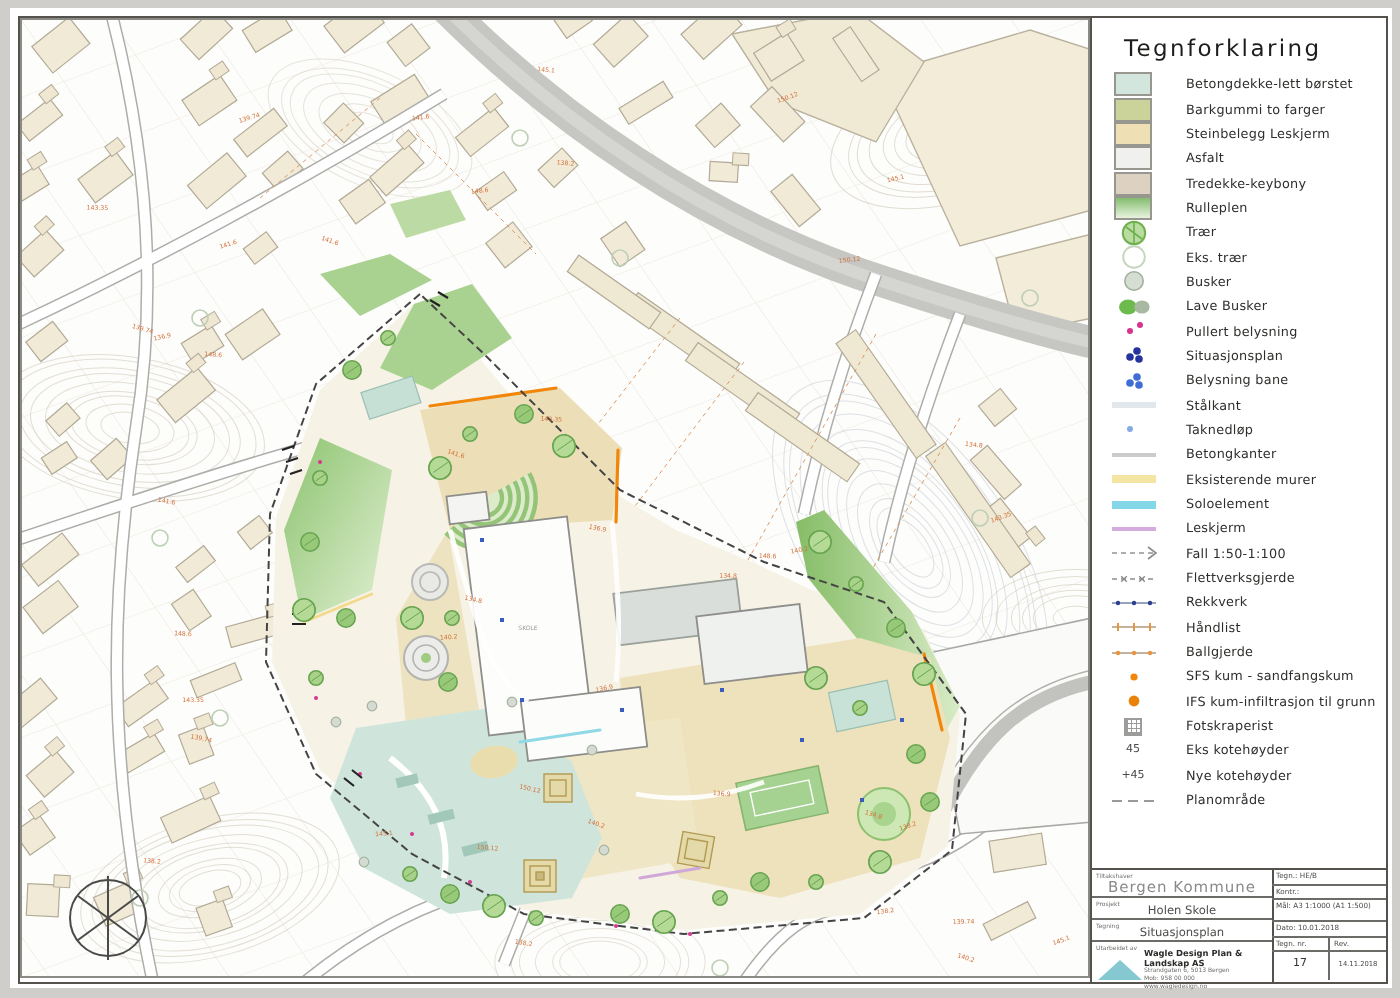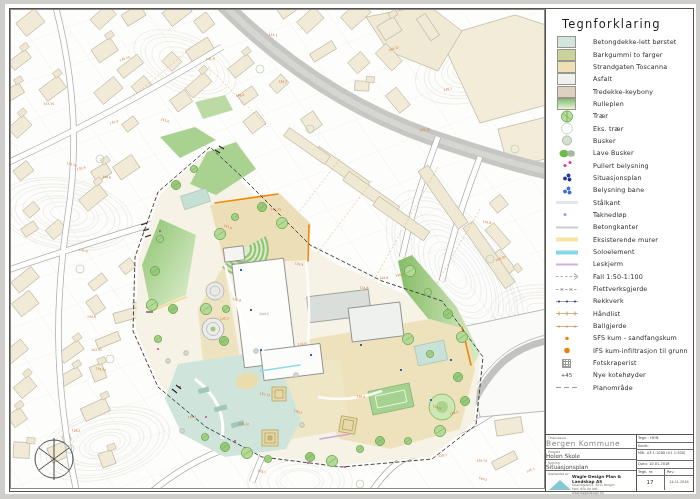--- a/index.html
+++ b/index.html
@@ -19,21 +19,21 @@
   .gridic{width:7px;height:7px;border:.5px solid #9c9c9a;
     background-image:repeating-linear-gradient(0deg,#9c9c9a 0 .8px,transparent .8px 2.4px),
                      repeating-linear-gradient(90deg,#9c9c9a 0 .8px,transparent .8px 2.4px);}
   .txtic{font-size:5.5px;color:#4a4a48;}
   
   .tblock{position:absolute;left:0;right:0;bottom:0;height:56px;border-top:1px solid #55524e;background:#fff;}
   .tb-left{position:absolute;left:0;top:0;bottom:0;width:90px;border-right:1px solid #55524e;}
   .tb-right{position:absolute;left:90px;right:0;top:0;bottom:0;}
   .tb-row{position:relative;border-bottom:.5px solid #6b6b67;box-sizing:border-box;}
   .tb-lab{position:absolute;left:2px;top:.5px;font-size:3px;color:#6e6e6a;}
-  .tb-val{position:absolute;left:0;right:0;text-align:left;color:#55555a;}
+  .tb-val{position:absolute;left:0;right:0;text-align:center;color:#55555a;}
   .client{top:4px;font-size:7.5px;color:#8a8a88;letter-spacing:.5px;}
   .proj{top:4px;font-size:5.8px;color:#4c4c4a;}
   .firm{position:absolute;left:26px;top:3px;}
   .firm b{font-size:4.2px;color:#2b2b29;display:block;line-height:5px;}
   .firm span{font-size:3px;color:#6e6e6a;display:block;line-height:3.8px;}
   .logo{position:absolute;left:3px;top:7px;}
   .fld{font-size:3.6px;color:#4a4a48;padding:1px 0 0 2px;}
   .cellpair{display:flex;height:100%;}
   .cellpair>div{flex:1;border-right:.5px solid #6b6b67;}
   .cellpair>div:last-child{border-right:none;}
@@ -577,21 +577,21 @@
           <div class="lg-row">
             <div class="lg-ic">
               <div class="sw" style="background: rgb(203, 210, 154);"></div>
             </div>
             <span class="lg-label">Barkgummi to farger</span>
           </div>
           <div class="lg-row">
             <div class="lg-ic">
               <div class="sw" style="background: rgb(238, 223, 180);"></div>
             </div>
-            <span class="lg-label">Strandgaten Toscanna</span>
+            <span class="lg-label">Steinbelegg Leskjerm</span>
           </div>
           <div class="lg-row">
             <div class="lg-ic">
               <div class="sw" style="background: rgb(240, 240, 238);"></div>
             </div>
             <span class="lg-label">Asfalt</span>
           </div>
           <div class="lg-row">
             <div class="lg-ic">
               <div class="sw" style="background: rgb(221, 210, 193);"></div>
@@ -781,20 +781,26 @@
                 <circle cx="12" cy="6.5" r="2.7" fill="#e8820a"></circle>
               </svg>
             </div>
             <span class="lg-label">IFS kum-infiltrasjon til grunn</span>
           </div>
           <div class="lg-row">
             <div class="lg-ic">
               <div class="gridic"></div>
             </div>
             <span class="lg-label">Fotskraperist</span>
+          </div>
+          <div class="lg-row">
+            <div class="lg-ic">
+              <span class="txtic">45</span>
+            </div>
+            <span class="lg-label">Eks kotehøyder</span>
           </div>
           <div class="lg-row">
             <div class="lg-ic">
               <span class="txtic">+45</span>
             </div>
             <span class="lg-label">Nye kotehøyder</span>
           </div>
           <div class="lg-row">
             <div class="lg-ic">
               <svg width="24" height="13" viewBox="0 0 24 13">

